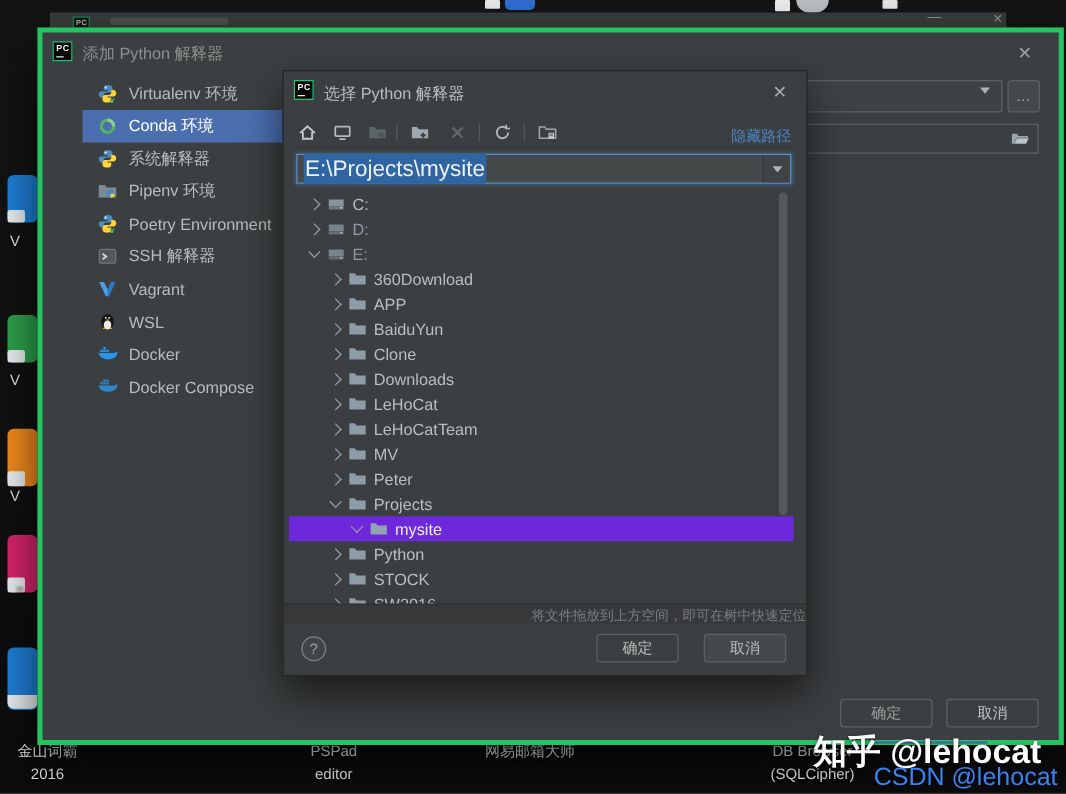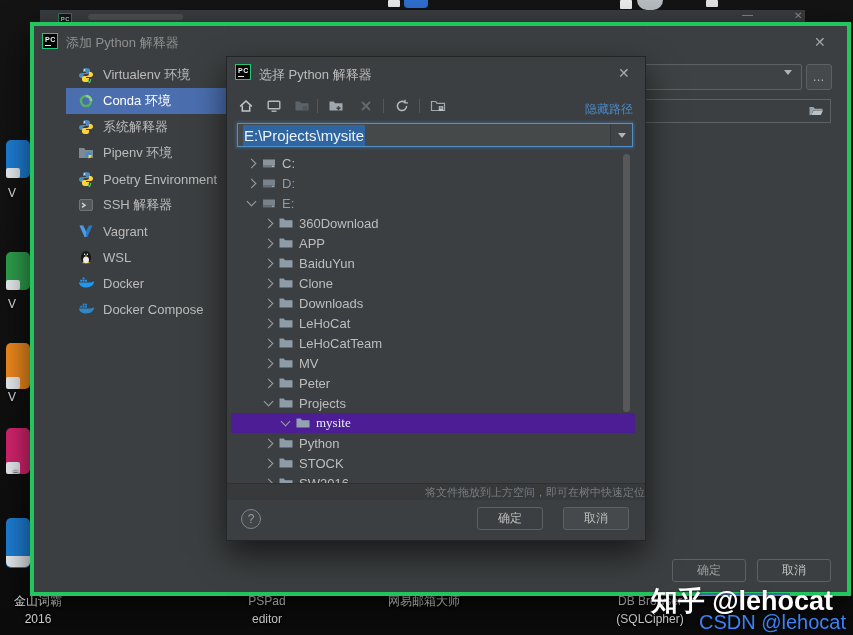--- a/index.html
+++ b/index.html
@@ -39,31 +39,31 @@
   .inner-title{font-size:13px;color:#bcbcbc;}
   .tb-btn{width:22px;height:22px;display:flex;align-items:center;justify-content:center;border-radius:3px;}
   .tb-sep{width:1px;height:14px;background:#55585a;}
   .link{font-size:12px;color:#4a88c7;}
   
   .path-input{
     left:10px;top:66px;width:396px;height:24px;box-sizing:border-box;
     background:#45494a;border:1px solid #5390c8;box-shadow:0 0 3px 1px rgba(70,125,190,.5);
     display:flex;align-items:center;
   }
-  .path-text{flex:1;padding-left:5px;font-size:15px;color:#eef2f5;}
+  .path-text{flex:1;padding-left:5px;font-size:18px;color:#eef2f5;}
   .path-text .sel{background:#2f65a0;padding:2px 1px;}
   .combo-arrow{
     width:21px;height:100%;display:flex;align-items:center;justify-content:center;
     border-left:1px solid #35383a;background:#3f4345;
   }
   .tri-down{width:0;height:0;border-left:4px solid transparent;border-right:4px solid transparent;border-top:5px solid #b0b3b5;}
   
   .tree{left:4px;top:96px;width:404px;height:330px;overflow:hidden;}
   .trow{height:20px;display:flex;align-items:center;font-size:13px;color:#bdbdbd;width:404px;box-sizing:border-box;}
-  .trow.sel{background:#4c1d95;color:#e8eef4;font-family:Liberation Serif, serif;}
+  .trow.sel{background:#6d28d9;color:#e8eef4;}
   .trow.dim .tlabel{color:#8f9ba8;}
   .chev{width:12px;display:flex;align-items:center;justify-content:center;flex:0 0 12px;}
   .angle{width:6px;height:6px;border-right:1.6px solid #9aa1a6;border-bottom:1.6px solid #9aa1a6;display:inline-block;}
   .angle.r{transform:rotate(-45deg);}
   .angle.d{transform:rotate(45deg);margin-top:-3px;}
   .ticon{width:16px;height:16px;margin:0 5px 0 4px;flex:0 0 16px;}
   .lv0{padding-left:14px;} .lv1{padding-left:31px;} .lv2{padding-left:48px;}
   .scroll-thumb{left:396px;top:97px;width:7px;height:258px;background:#5a5d5f;border-radius:4px;opacity:.85;}
   .hintbar{
     left:0;top:426px;width:418px;height:17px;background:#37393b;border-top:1px solid #2e3032;

